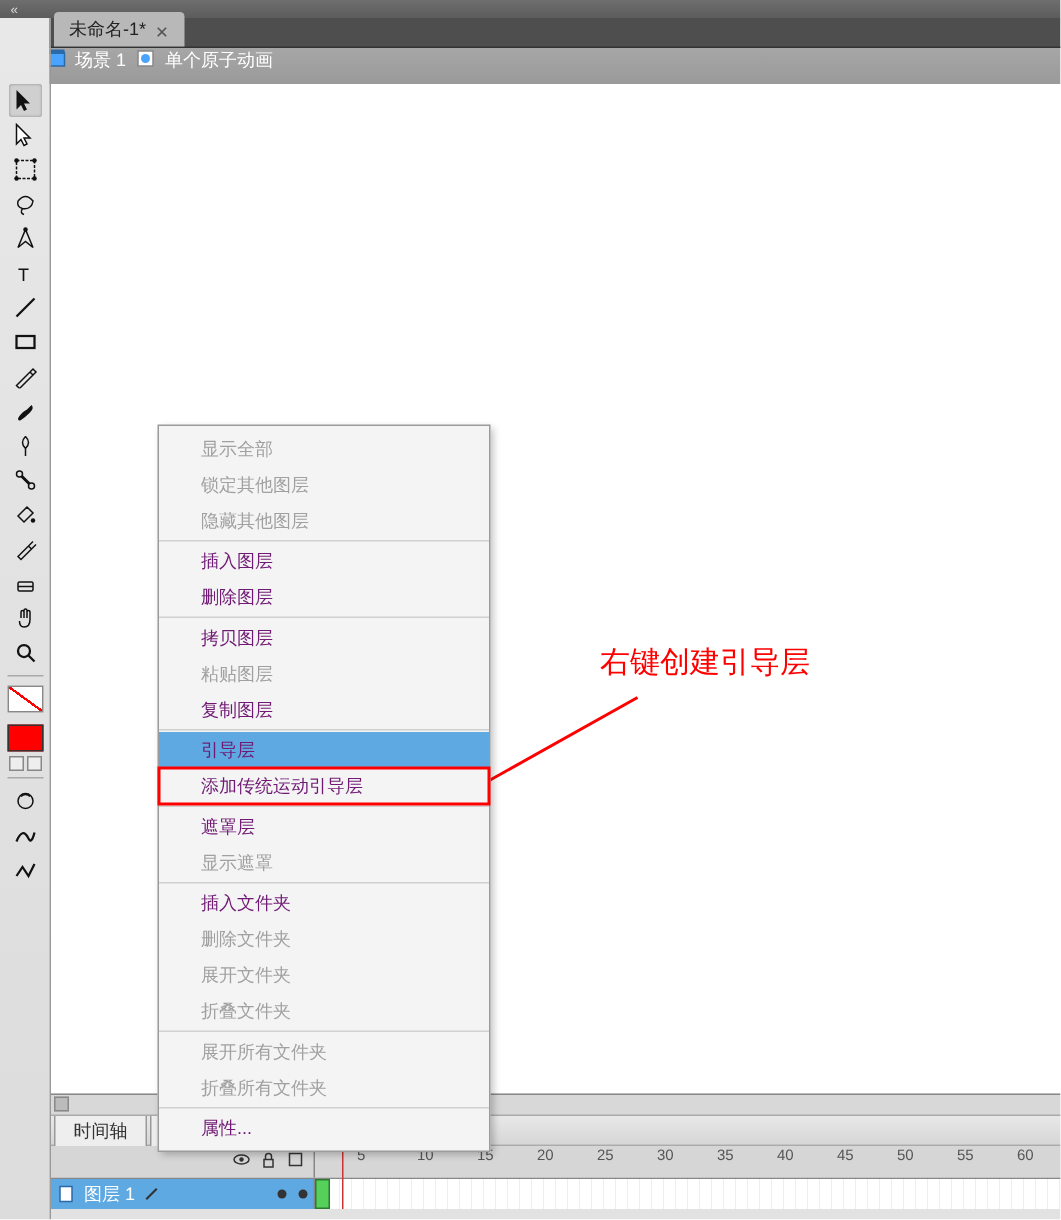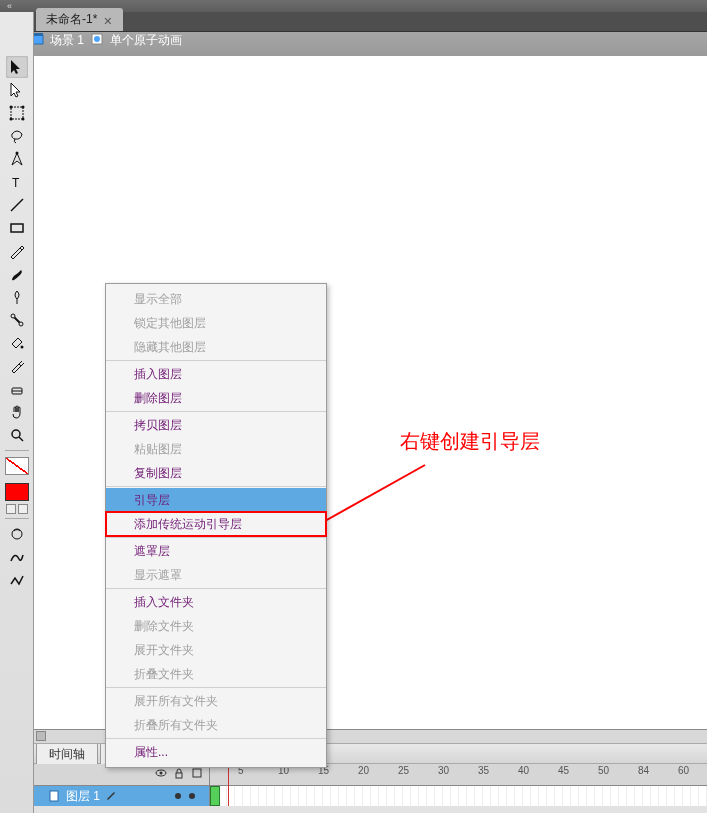--- a/index.html
+++ b/index.html
@@ -46,21 +46,21 @@
 .bottom-scroll .thumb { position: absolute; left: 2px; top: 1px; width: 10px; height: 10px; background: #bbb; border: 1px solid #888; }
 .timeline-tabs { height: 20px; background: linear-gradient(#e8e8e8,#d6d6d6); display: flex; align-items: center; border-bottom: 1px solid #aaa; }
 .timeline-tab { padding: 3px 12px; font-size: 12px; color: #333; background:#eee; border:1px solid #999; border-bottom:none; margin-left:2px; }
 .timeline-header { height: 22px; display: flex; border-bottom: 1px solid #888; background: #d6d6d6; }
 .tl-layer-head { width: 176px; height: 100%; background: #d6d6d6; border-right: 1px solid #888; position: relative; }
 .tl-icons { position:absolute; right:6px; top:3px; display:flex; gap:6px; }
 .tl-icons span { width:12px; height:12px; display:inline-block; }
 .tl-ruler { flex: 1; position: relative; overflow: hidden; background:#d6d6d6; }
 .tl-ruler .tick { position: absolute; top: 1px; font-size: 10px; color: #555; }
 .timeline-row { height: 20px; display: flex; }
-.tl-layer-row { width: 176px; height: 20px; background: #5ea9e2; display: flex; align-items: center; gap: 6px; padding: 0 14px; color: #fff; font-size: 11px; border-right:1px solid #888; }
+.tl-layer-row { width: 176px; height: 20px; background: #5ea9e2; display: flex; align-items: center; gap: 6px; padding: 0 4px; color: #fff; font-size: 11px; border-right:1px solid #888; }
 .tl-layer-row .page-icon { width:12px; height:12px; }
 .tl-frames { flex:1; position:relative; background:#fff; }
 .tl-frames::before { content:""; position:absolute; inset:0; background: repeating-linear-gradient(to right, #eee 0, #eee 1px, transparent 1px, transparent 8px); }
 .tl-kf { position:absolute; left:0; top:0; width:10px; height:20px; background:#54d05b; border:1px solid #2a7a30; }
 .tl-playhead { position:absolute; left:18px; top:-22px; width:1px; height:42px; background:#c33; }
 .tl-layer-dots { margin-left:auto; display:flex; gap:8px; }
 .tl-layer-dots span { width:6px; height:6px; border-radius:50%; background:#333; display:inline-block; }
 </style>
 </head>
 <body>
@@ -299,21 +299,21 @@
         <div class="tick" style="left: 28px;">5</div>
         <div class="tick" style="left: 68px;">10</div>
         <div class="tick" style="left: 108px;">15</div>
         <div class="tick" style="left: 148px;">20</div>
         <div class="tick" style="left: 188px;">25</div>
         <div class="tick" style="left: 228px;">30</div>
         <div class="tick" style="left: 268px;">35</div>
         <div class="tick" style="left: 308px;">40</div>
         <div class="tick" style="left: 348px;">45</div>
         <div class="tick" style="left: 388px;">50</div>
-        <div class="tick" style="left: 428px;">84</div>
+        <div class="tick" style="left: 428px;">55</div>
         <div class="tick" style="left: 468px; text-align: right;">60</div>
       </div>
   </div>
   <div class="timeline-row">
     <div class="tl-layer-row">
       <span class="page-icon"><svg width="12" height="12" viewBox="0 0 12 12">
             <rect x="2" y="1" width="8" height="10" fill="#fff" stroke="#2a6aa8"></rect>
           </svg></span>
       <span>图层 1</span>
       <span><svg width="10" height="10" viewBox="0 0 10 10">

